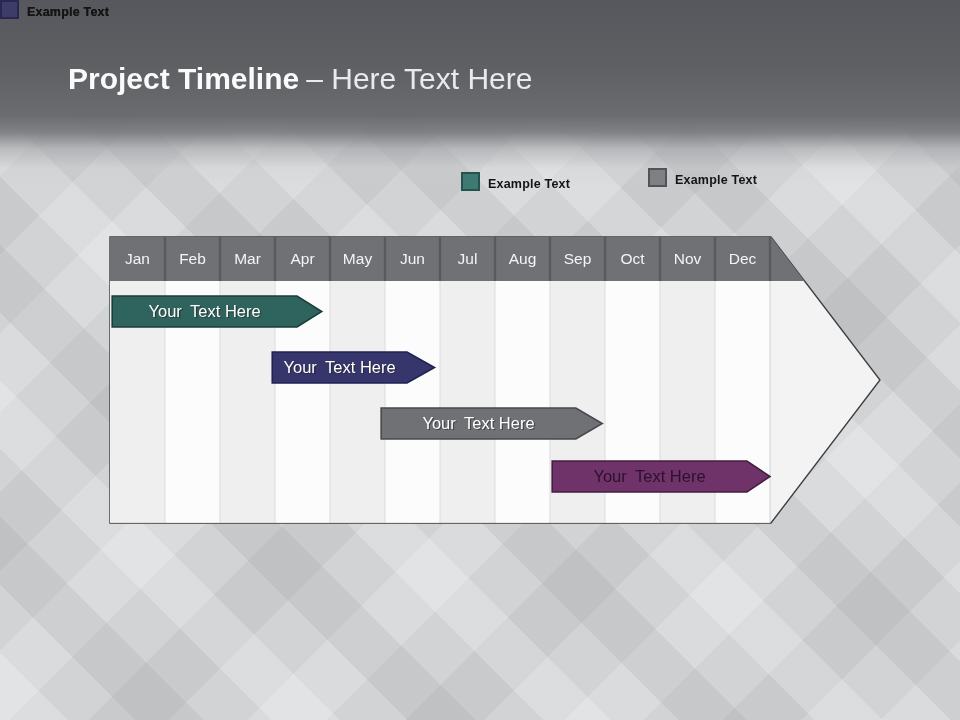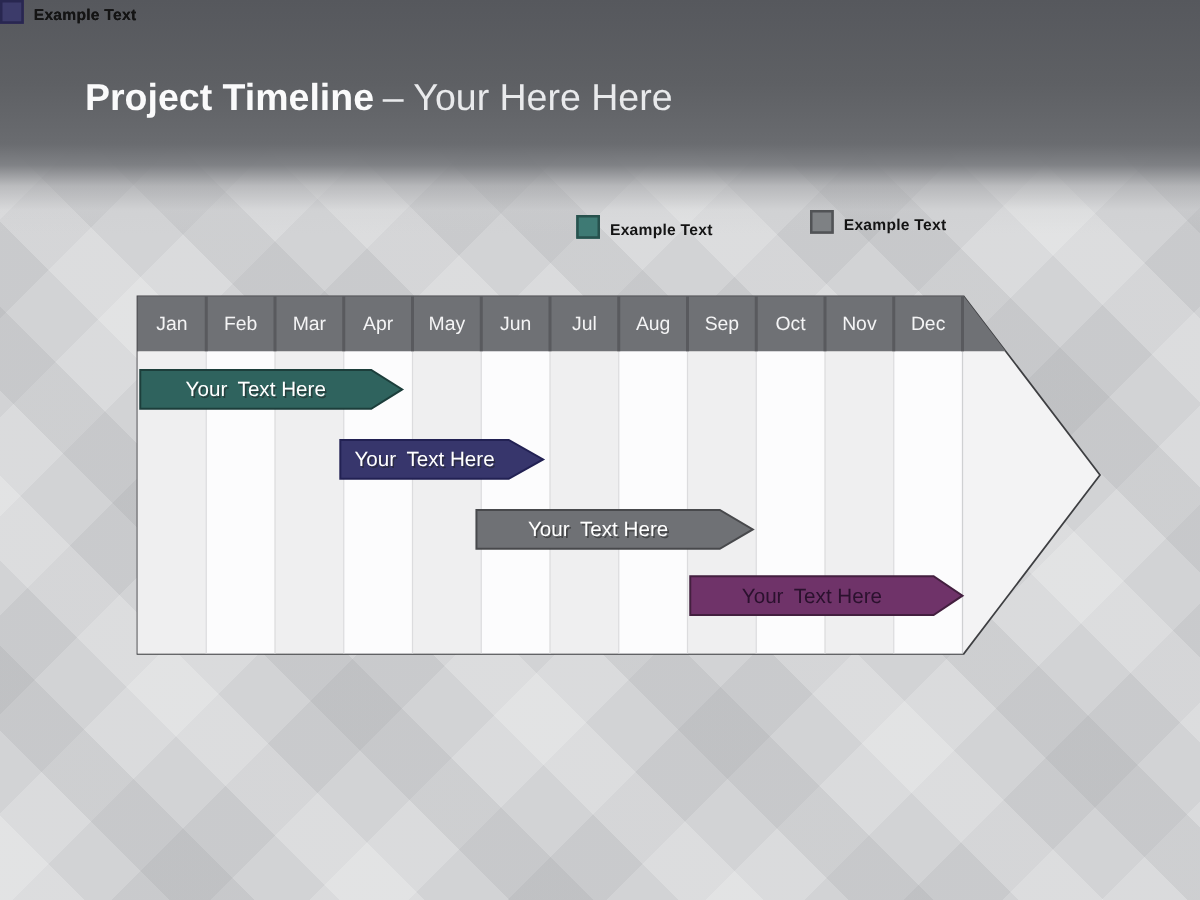--- a/index.html
+++ b/index.html
@@ -49,21 +49,21 @@
 
   #timeline { position:absolute; left:0; top:0; }
 </style>
 </head>
 <body>
 
 <div class="slide">
   <div class="bg-pattern"></div>
   <div class="top-shade"></div>
 
-  <h1 class="title"><span class="t-bold">Project Timeline</span><span class="t-light">– Your Here Here</span></h1>
+  <h1 class="title"><span class="t-bold">Project Timeline</span><span class="t-light">– Here Text Here</span></h1>
 
   <div class="legend-item">
     <span class="swatch" style="background: rgb(62, 122, 116); border-color: rgb(39, 81, 77);"></span>
     <span class="legend-label">Example Text</span>
   </div>
   <div class="legend-item">
     <span class="swatch" style="background: rgb(126, 129, 132); border-color: rgb(81, 83, 86);"></span>
     <span class="legend-label">Example Text</span>
   </div>
   <div class="legend-item">

